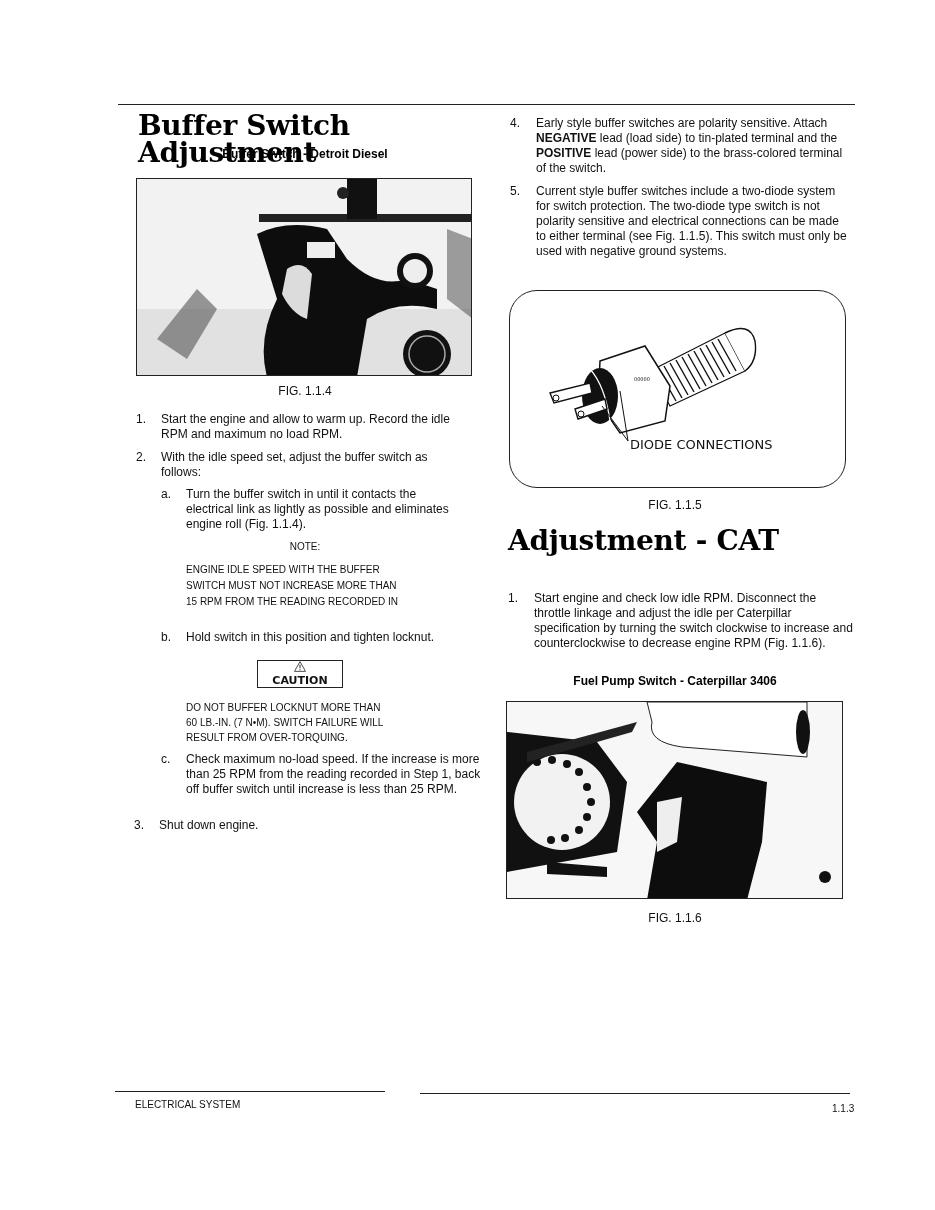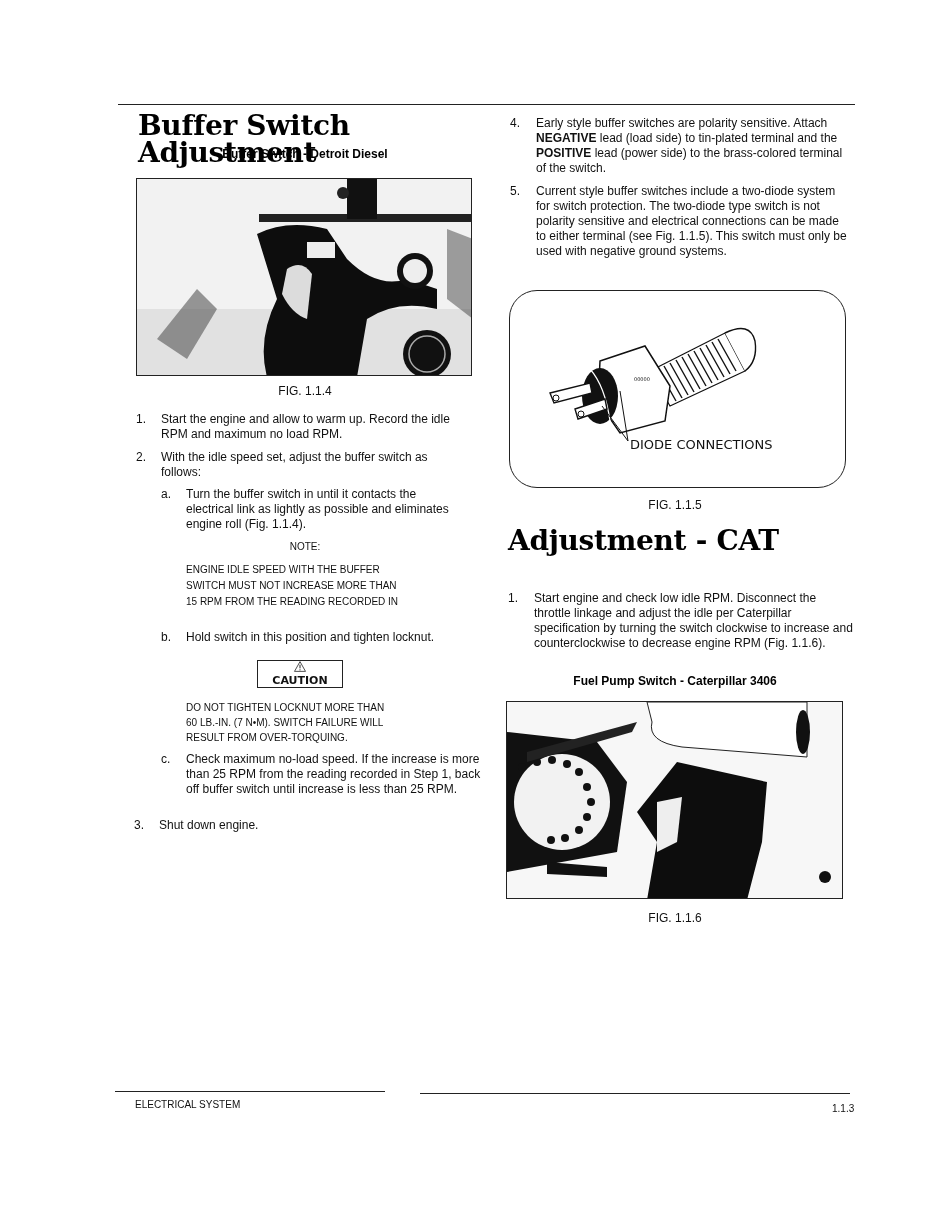--- a/index.html
+++ b/index.html
@@ -83,21 +83,21 @@
 <div class="caution-box" style="left:257px; top:660px; width:86px; height:28px;">
   <svg width="20" height="18" viewBox="0 0 20 18">
     <path d="M10 1 L19 17 L1 17 Z" fill="none" stroke="#111" stroke-width="1.2"></path>
     <line x1="10" y1="6" x2="10" y2="12" stroke="#111" stroke-width="1.5"></line>
     <circle cx="10" cy="14.5" r="0.9" fill="#111"></circle>
   </svg>
   <span class="lbl">CAUTION</span>
 </div>
 
 <div class="abs caps" style="left:186px; top:700px; width:290px; line-height:15px;">
-  <div>DO NOT TIGHTEN LOCKNUT MORE THAN</div>
+  <div>DO NOT BUFFER LOCKNUT MORE THAN</div>
   <div>60 LB.-IN. (7 N•M). SWITCH FAILURE WILL</div>
   <div>RESULT FROM OVER-TORQUING.</div>
 </div>
 
 <div class="li body-txt" style="left:161px; top:752px; width:320px;">
   <span class="num" style="width:25px;">c.</span>
   <span class="txt">Check maximum no-load speed. If the increase is more than 25 RPM from the reading recorded in Step 1, back off buffer switch until increase is less than 25 RPM.</span>
 </div>
 
 <div class="li body-txt" style="left:134px; top:818px; width:320px;">

